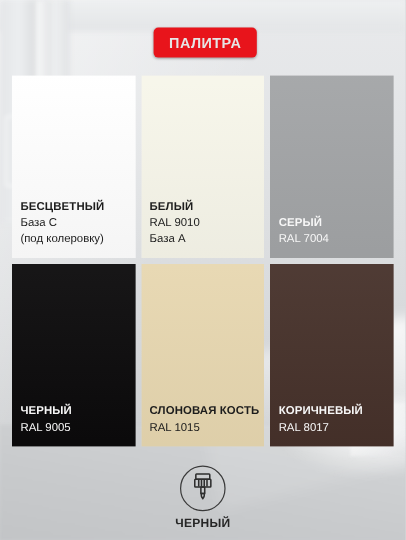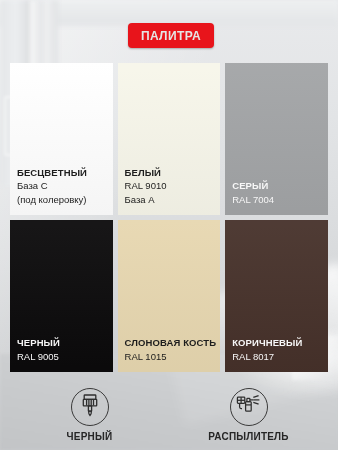--- a/index.html
+++ b/index.html
@@ -282,34 +282,14 @@
           <line x1="14.5" y1="6.7" x2="14.5" y2="12.5"></line>
           <rect x="9.4" y="12.8" width="3.2" height="5.4" rx="0.4"></rect>
           <path d="M9.6 18.2 C9.6 20.6 10.3 22 11 22.6 C11.7 22 12.4 20.6 12.4 18.2 Z"></path>
         </svg>
       </span>
     </div>
     <div class="tool-label">ЧЕРНЫЙ</div>
   </div>
 
 
-  <div class="tool">
-    <div class="tool-circle">
-      <span>
-        <svg width="27" height="22" viewBox="0 0 27 22" fill="none" stroke="#2e2e2e" stroke-width="1.25">
-          <rect x="2.4" y="3.2" width="7.4" height="6.2" rx="0.8"></rect>
-          <line x1="2.4" y1="6.3" x2="9.8" y2="6.3"></line>
-          <line x1="6.1" y1="3.2" x2="6.1" y2="9.4"></line>
-          <path d="M4.6 9.4 V13 a1.5 1.5 0 0 0 1.5 1.5 H7"></path>
-          <rect x="10.6" y="7.6" width="5.6" height="9.6" rx="1"></rect>
-          <rect x="11.9" y="4.4" width="3" height="3.2" rx="0.6"></rect>
-          <path d="M14.9 5.9 H18.3"></path>
-          <path d="M18.3 3.4 L23.6 1.6"></path>
-          <path d="M18.3 5.9 H24.4"></path>
-          <path d="M18.3 8.3 L23.6 10.1"></path>
-          <path d="M10.8 10.9 H16"></path>
-        </svg>
-      </span>
-    </div>
-    <div class="tool-label">РАСПЫЛИТЕЛЬ</div>
-  </div>
 
 </div>
 
 </body></html>

